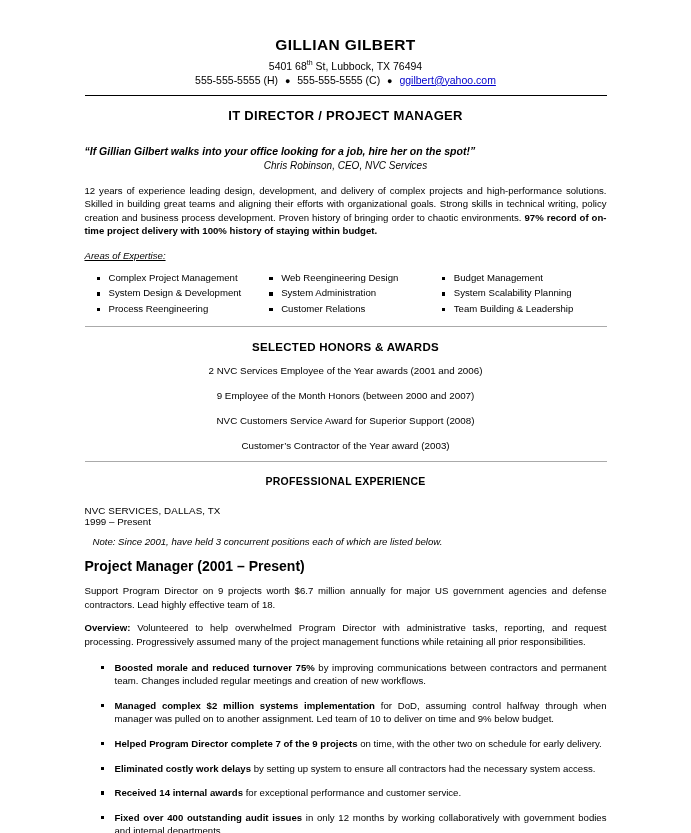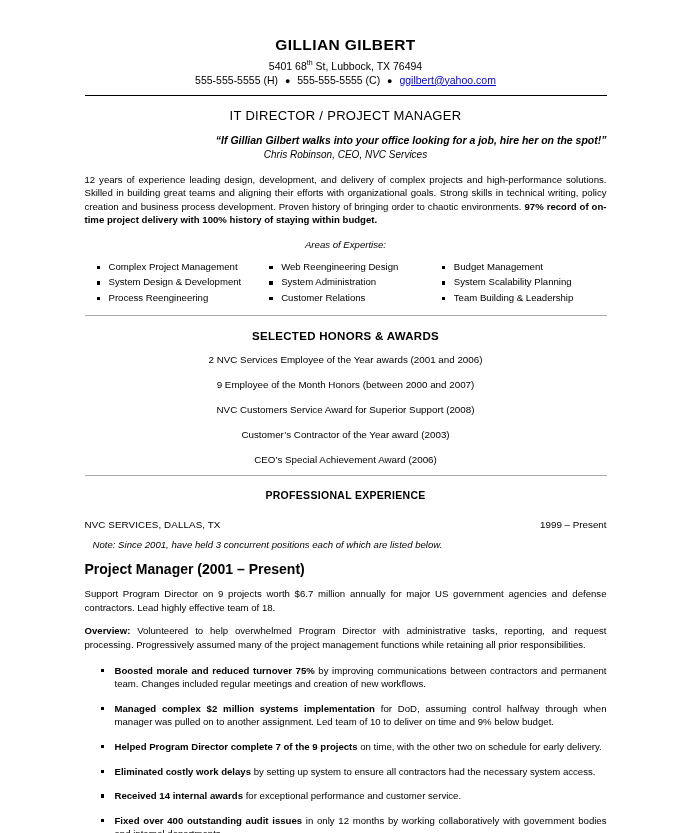--- a/index.html
+++ b/index.html
@@ -60,53 +60,53 @@
   }
   .rule-thin {
     border: none;
     border-top: 1px solid #aaaaaa;
     margin: 10px 0 0 0;
   }
 
   
   .job-title {
     text-align: center;
-    font-weight: normal;
+    font-weight: bold;
     font-size: 13px;
     letter-spacing: 0.3px;
     margin: 12px 0 0 0;
   }
 
   .quote {
-    text-align: right;
+    text-align: left;
     font-style: italic;
     font-weight: bold;
     font-size: 10.5px;
-    margin: 11px 0 0 0;
+    margin: 22px 0 0 0;
   }
   .quote-attrib {
     text-align: center;
     font-style: italic;
     font-size: 10px;
     margin: 3px 0 0 0;
   }
 
   .summary {
     font-size: 9.6px;
     line-height: 1.42;
     text-align: justify;
     margin: 13px 0 0 0;
   }
   .summary b { font-weight: bold; }
 
   .areas-label {
-    text-align: center;
     font-style: italic;
     font-size: 9.6px;
     margin: 12px 0 0 0;
+    text-decoration: underline;
   }
 
   .areas {
     display: grid;
     grid-template-columns: 1fr 1fr 1fr;
     column-gap: 8px;
     row-gap: 1px;
     margin: 10px 0 0 12px;
     font-size: 9.6px;
   }
@@ -152,20 +152,21 @@
     margin: 13px 0 0 0;
   }
 
   
   .emp-row {
     display: flex;
     justify-content: space-between;
     align-items: baseline;
     font-size: 9.8px;
     margin: 18px 0 0 0;
+    flex-direction: column;
   }
   .emp-name { letter-spacing: 0.1px; }
   .emp-dates { }
 
   .note {
     font-style: italic;
     font-size: 9.6px;
     margin: 9px 0 0 8px;
   }
 
@@ -251,21 +252,20 @@
 
   <hr class="rule-thin">
 
   <div class="section-head">SELECTED HONORS &amp; AWARDS</div>
 
   <div class="honors">
     <div class="honor">2 NVC Services Employee of the Year awards (2001 and 2006)</div>
     <div class="honor">9 Employee of the Month Honors (between 2000 and 2007)</div>
     <div class="honor">NVC Customers Service Award for Superior Support (2008)</div>
     <div class="honor">Customer’s Contractor of the Year award (2003)</div>
-    <div class="honor">CEO’s Special Achievement Award (2006)</div>
   </div>
 
   <hr class="rule-thin">
 
   <div class="section-head2">PROFESSIONAL EXPERIENCE</div>
 
   <div class="emp-row">
     <span class="emp-name">NVC SERVICES, DALLAS, TX</span>
     <span class="emp-dates">1999 – Present</span>
   </div>

